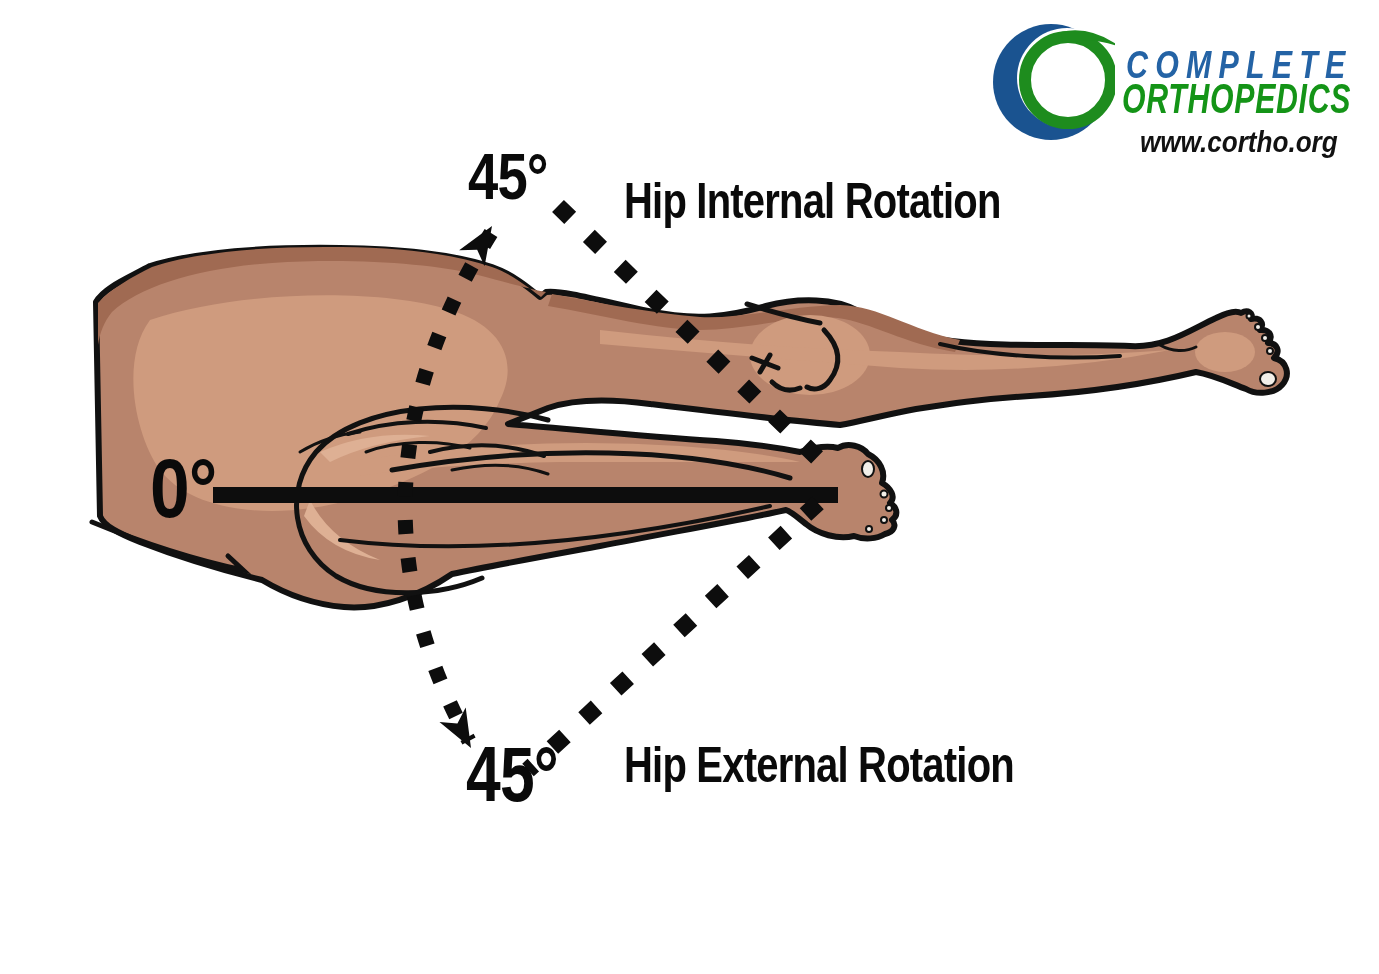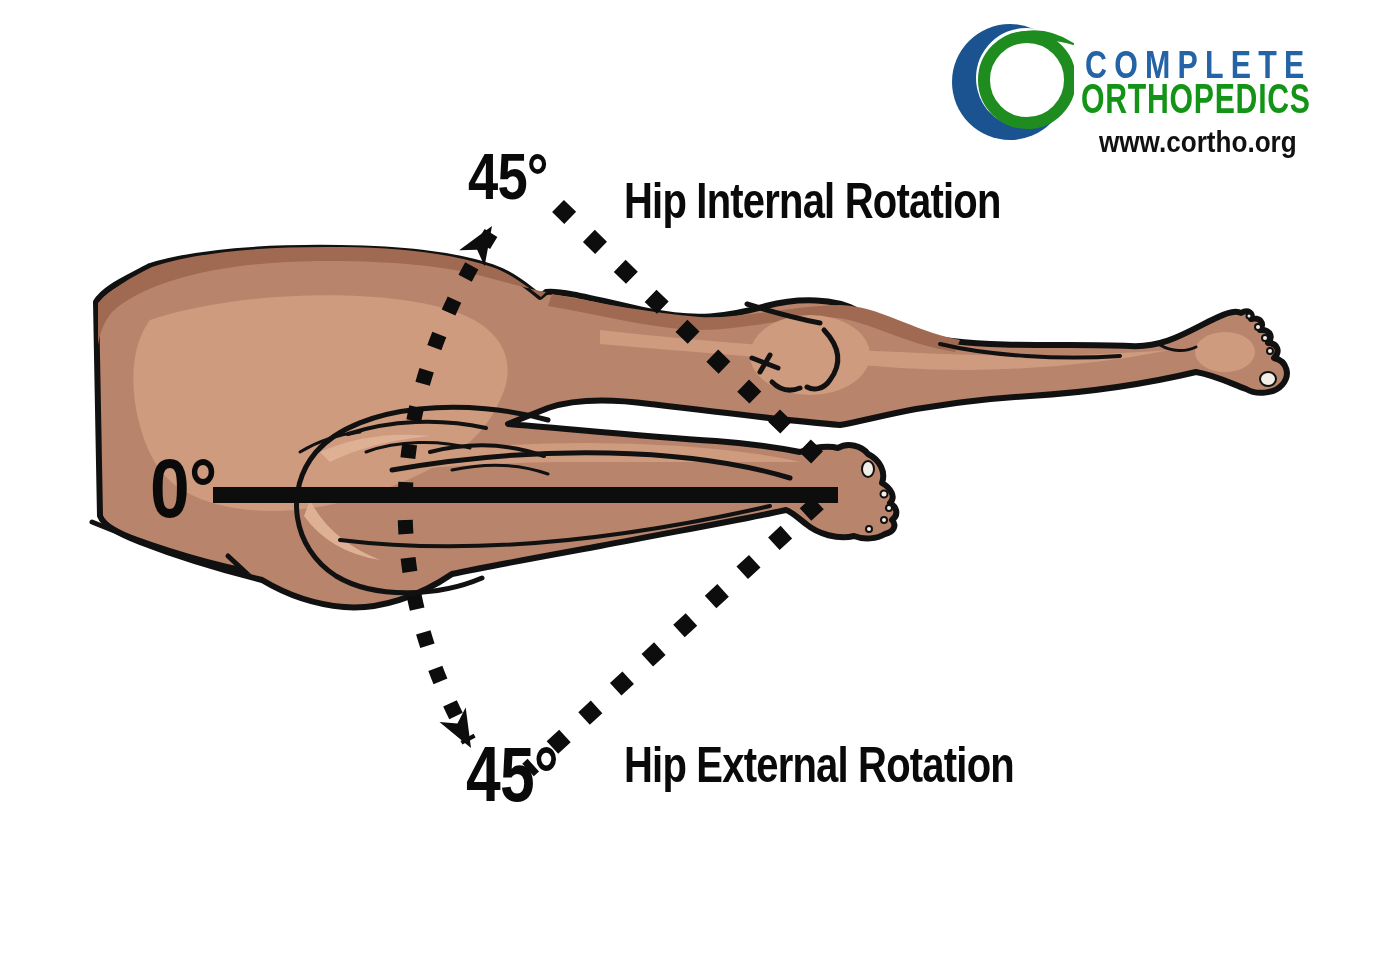--- a/index.html
+++ b/index.html
@@ -10,21 +10,21 @@
   #figure-svg{position:absolute;left:0;top:0;}
   .lbl{
     position:absolute;color:var(--ink,#0a0a0a);font-weight:700;line-height:1;
     transform-origin:left top;white-space:nowrap;letter-spacing:-1px;
   }
   .angle-top45{left:468px;top:145px;font-size:64px;transform:scaleX(.85);}
   .angle-bot45{left:466px;top:735px;font-size:78px;transform:scaleX(.8);}
   .angle-zero{left:150px;top:446px;font-size:84px;transform:scaleX(.85);}
   .title-internal{left:624px;top:176px;font-size:50px;transform:scaleX(.8);}
   .title-external{left:624px;top:740px;font-size:50px;transform:scaleX(.8);}
-  #logo{position:absolute;left:944px;top:18px;width:380px;height:145px;}
+  #logo{position:absolute;left:985px;top:18px;width:380px;height:145px;font-style:italic;}
   #logo-mark{position:absolute;left:0;top:0;}
   .logo-line{position:absolute;font-weight:700;line-height:1;transform-origin:left top;white-space:nowrap;}
   .logo-complete{left:141px;top:28px;font-size:38px;letter-spacing:9px;transform:scaleX(.8);color:var(--logo-text-blue,#2463a5);}
   .logo-orthopedics{left:137px;top:60px;font-size:42px;letter-spacing:1px;transform:scaleX(.72);color:var(--logo-text-green,#149417);}
   .logo-url{left:155px;top:110px;font-size:29px;letter-spacing:0;transform:scaleX(.9);color:var(--logo-url,#111111);}
 </style>
 </head>
 <body>
 
 <div id="stage">

